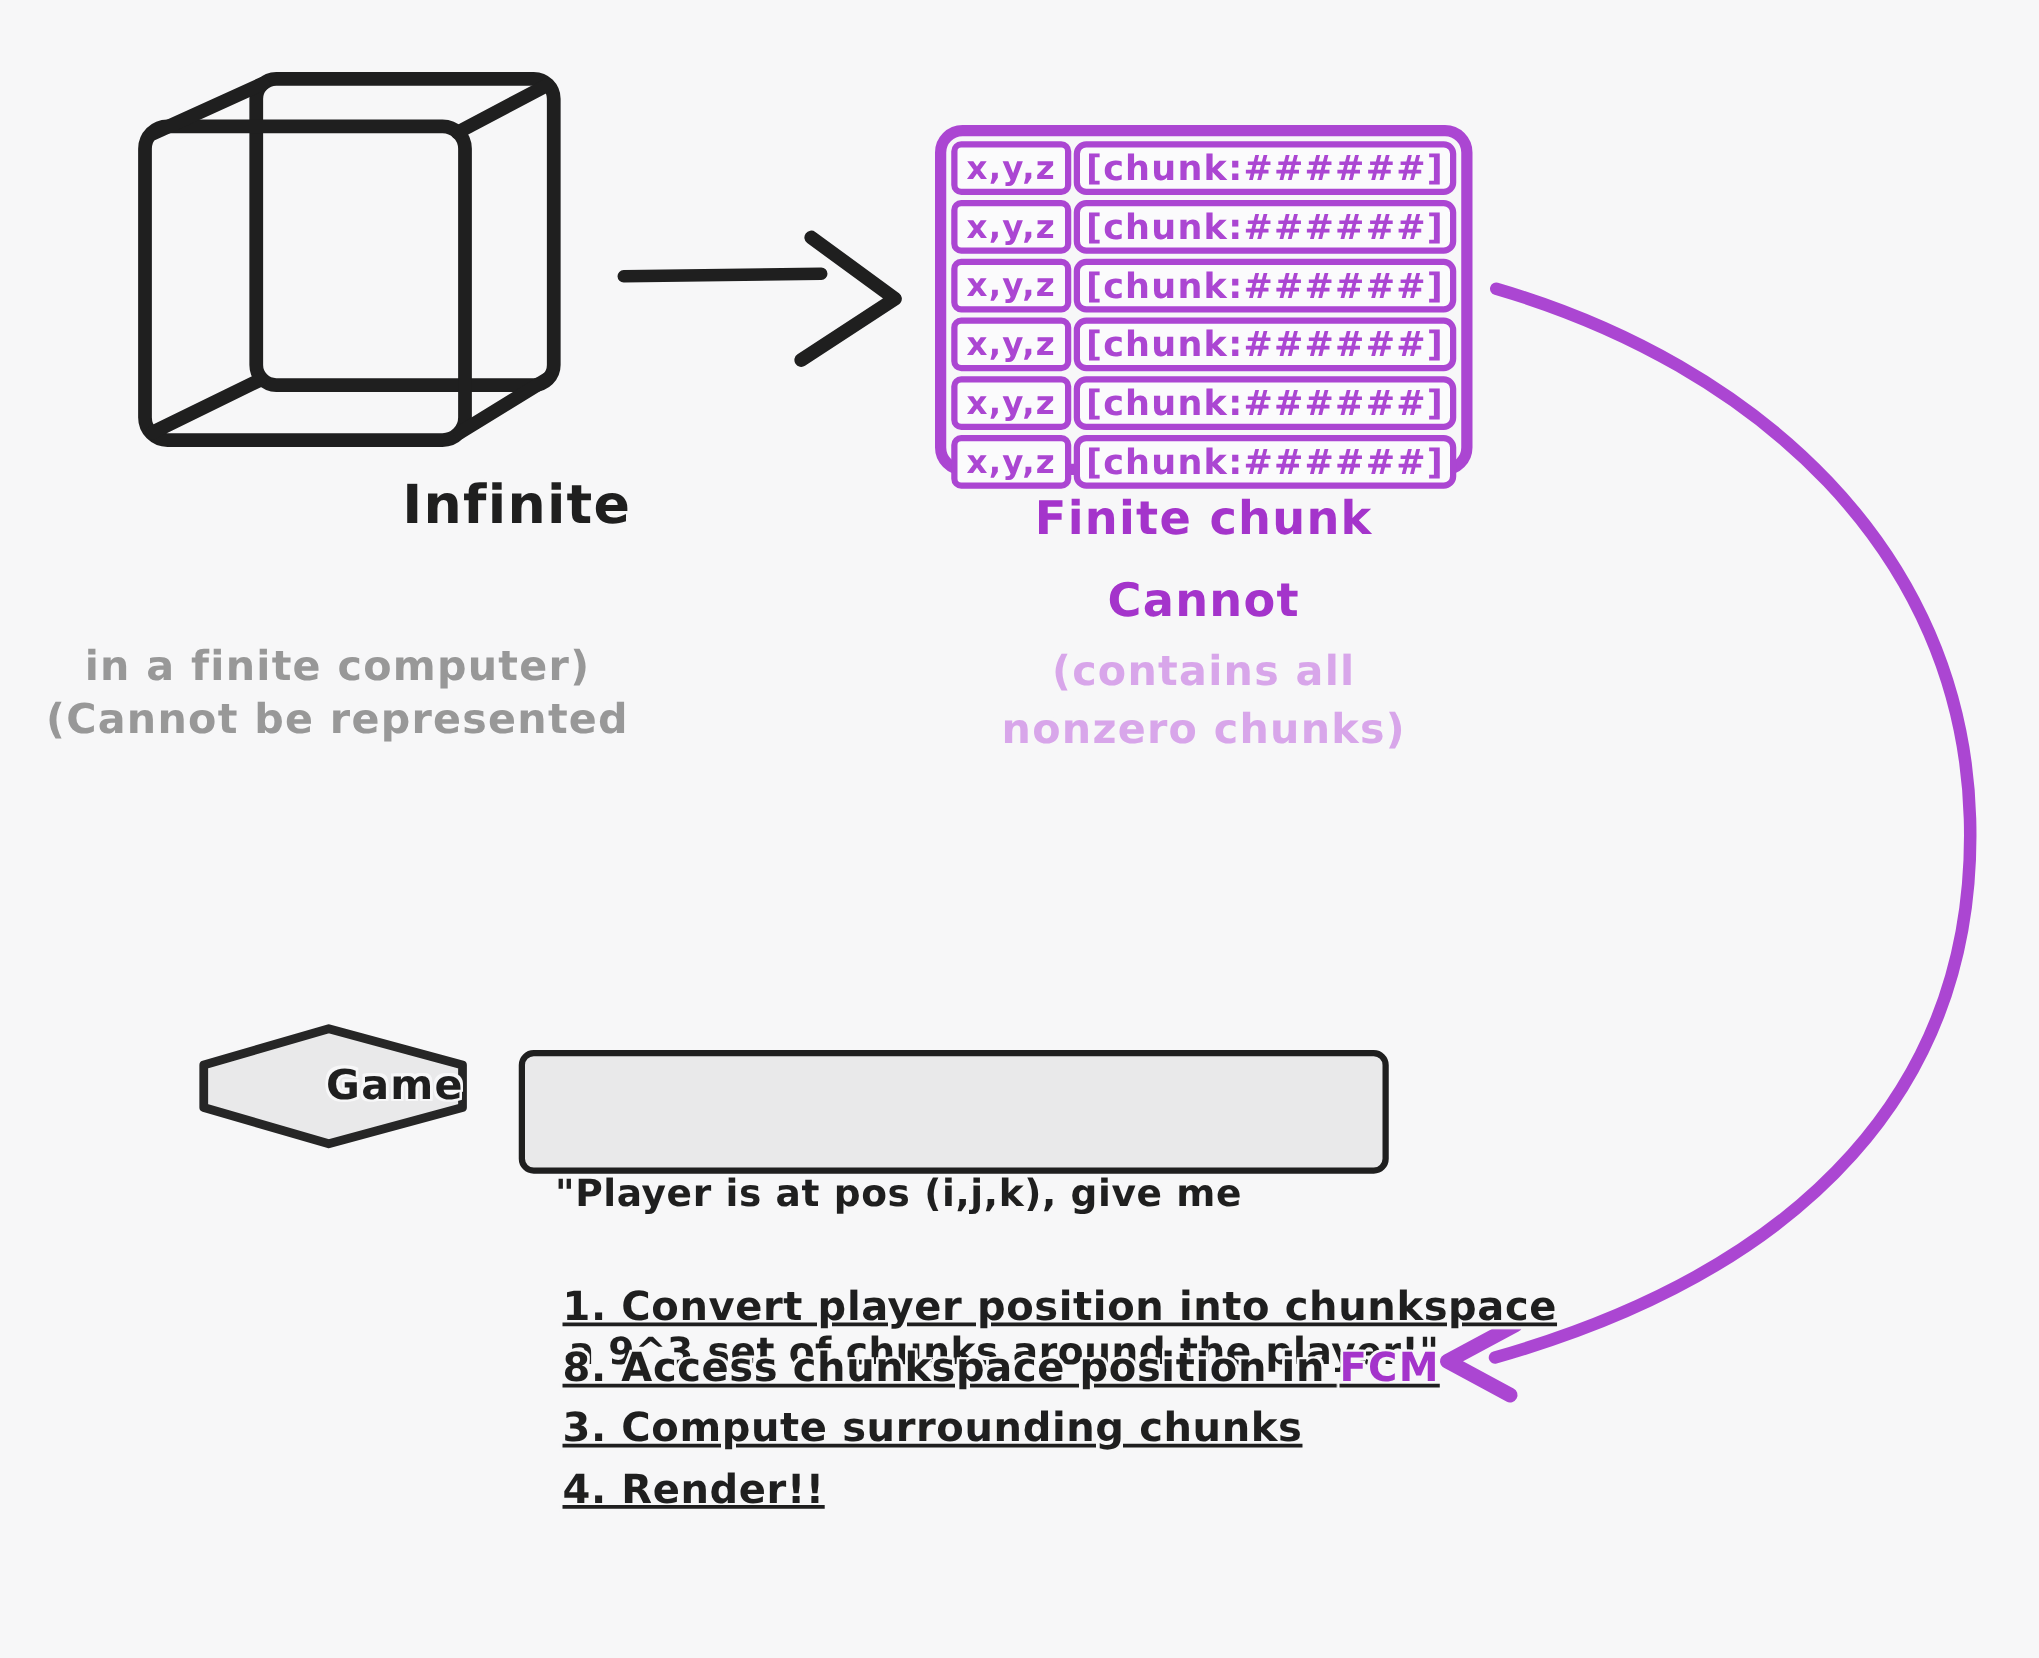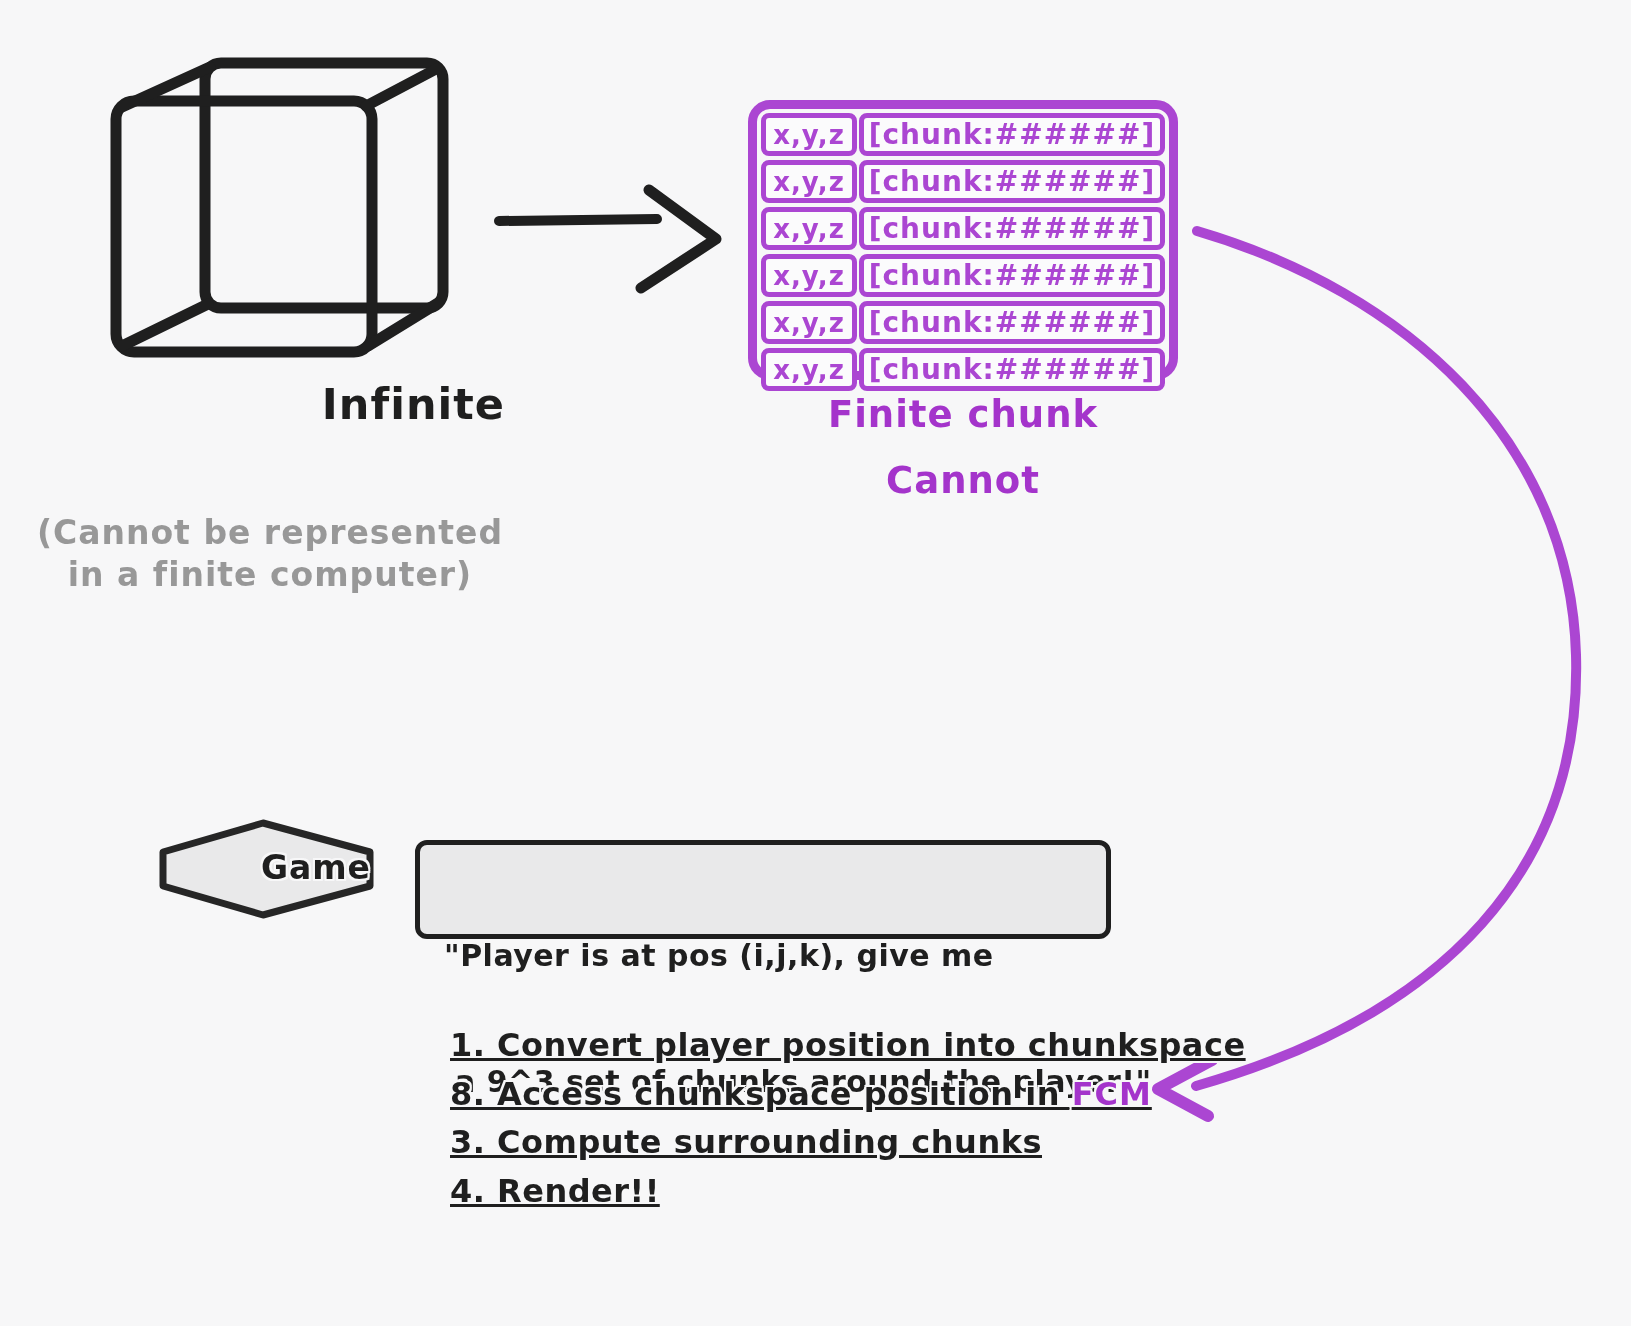--- a/index.html
+++ b/index.html
@@ -43,21 +43,21 @@
   }
   .hash-row{display:grid;grid-template-columns:96px 1fr;gap:2px;flex:1;margin:2px;}
   .hash-cell{
     box-sizing:border-box;
     border:5px solid #ab46d2;border-radius:8px;
     background:#fbfbfc;color:#ab46d2;
     display:flex;align-items:center;justify-content:center;
     font-size:26px;letter-spacing:1px;
     white-space:nowrap;overflow:hidden;
   }
-  .hash-cell.val{font-size:28px;}
+  .hash-cell.val{font-size:28px;border-radius:10px;}
 
   .hash-title{
     left:748px;top:382px;width:430px;
     text-align:center;color:#a434cb;
     font-size:37px;line-height:66px;letter-spacing:1px;
   }
   .hash-sub{
     left:748px;top:514px;width:430px;
     text-align:center;color:#d8a6ea;
     font-size:33px;line-height:46px;letter-spacing:1px;
@@ -111,22 +111,22 @@
 
     <g>
       <polygon points="163,852 263,823 370,852 370,886 263,915 163,886" fill="#e9e9ea" stroke="#262626" stroke-width="7" stroke-linejoin="round"></polygon>
     </g>
   </svg>
 
   <div class="abs inf-title halo">
     <div>Infinite</div>
   </div>
   <div class="abs inf-sub halo">
+    <div>in a finite computer)</div>
     <div>(Cannot be represented</div>
-    <div>in a finite computer)</div>
   </div>
 
   <div class="abs hash-table">
     <div class="hash-row">
       <div class="hash-cell">x,y,z</div>
       <div class="hash-cell val">[chunk:######]</div>
     </div>
     <div class="hash-row">
       <div class="hash-cell">x,y,z</div>
       <div class="hash-cell val">[chunk:######]</div>
@@ -146,20 +146,24 @@
     <div class="hash-row">
       <div class="hash-cell">x,y,z</div>
       <div class="hash-cell val">[chunk:######]</div>
     </div>
   </div>
 
   <div class="abs hash-title halo">
     <div>Finite chunk</div>
     <div>Cannot</div>
   </div>
+  <div class="abs hash-sub halo">
+    <div>(contains all</div>
+    <div>nonzero chunks)</div>
+  </div>
 
   <div class="abs game-label halo">Game</div>
 
   <div class="abs quote-box halo">
     <div>"Player is at pos (i,j,k), give me</div>
     <div> a 9^3 set of chunks around the player!"</div>
   </div>
 
   <div class="abs steps halo">
     <div>1. Convert player position into chunkspace</div>

